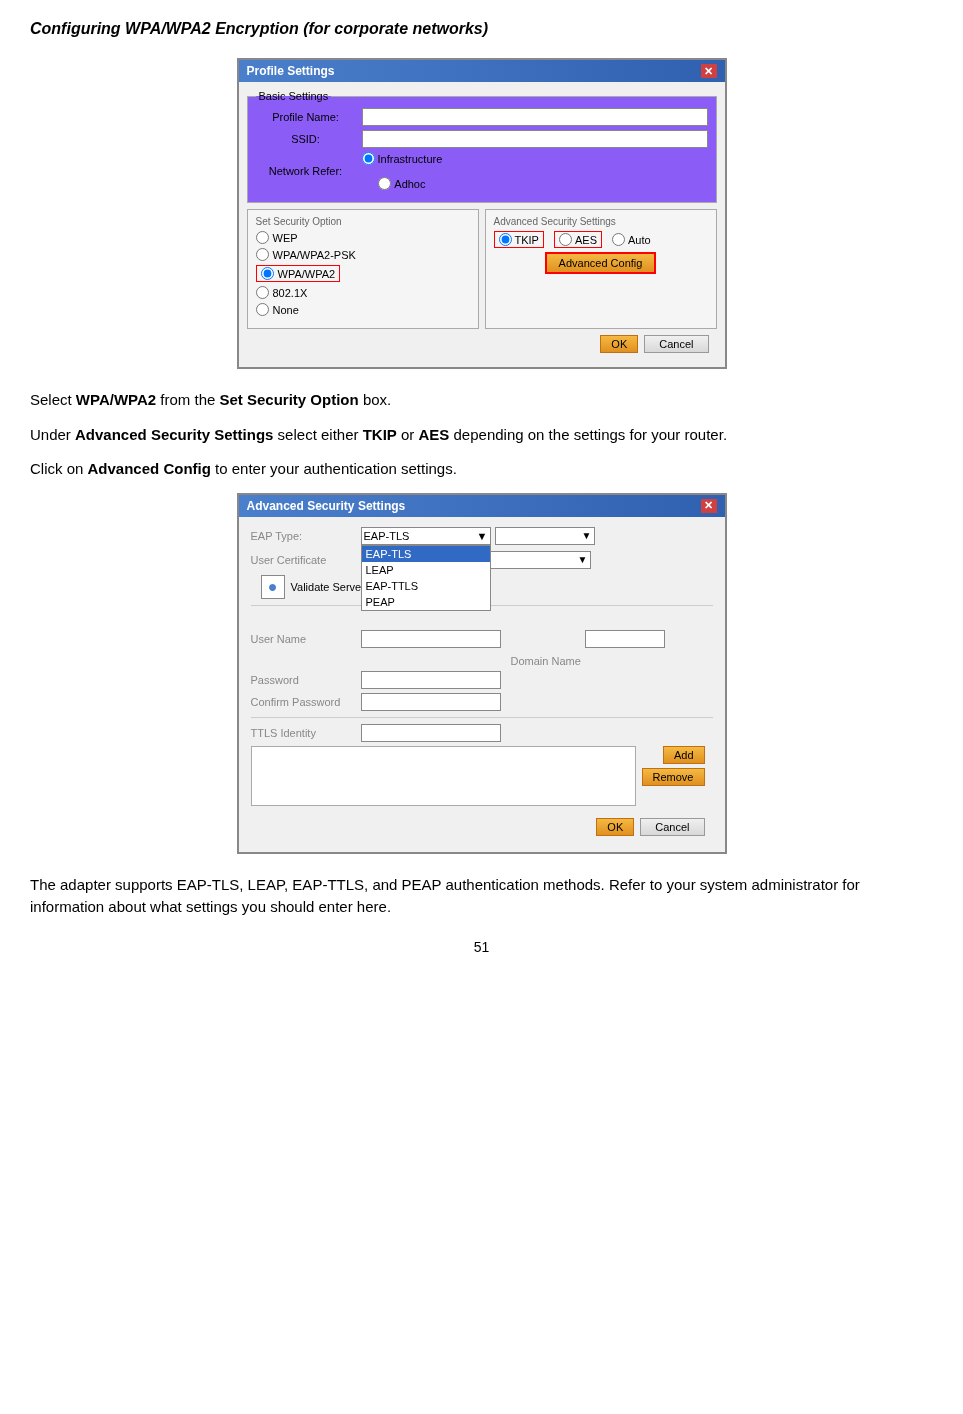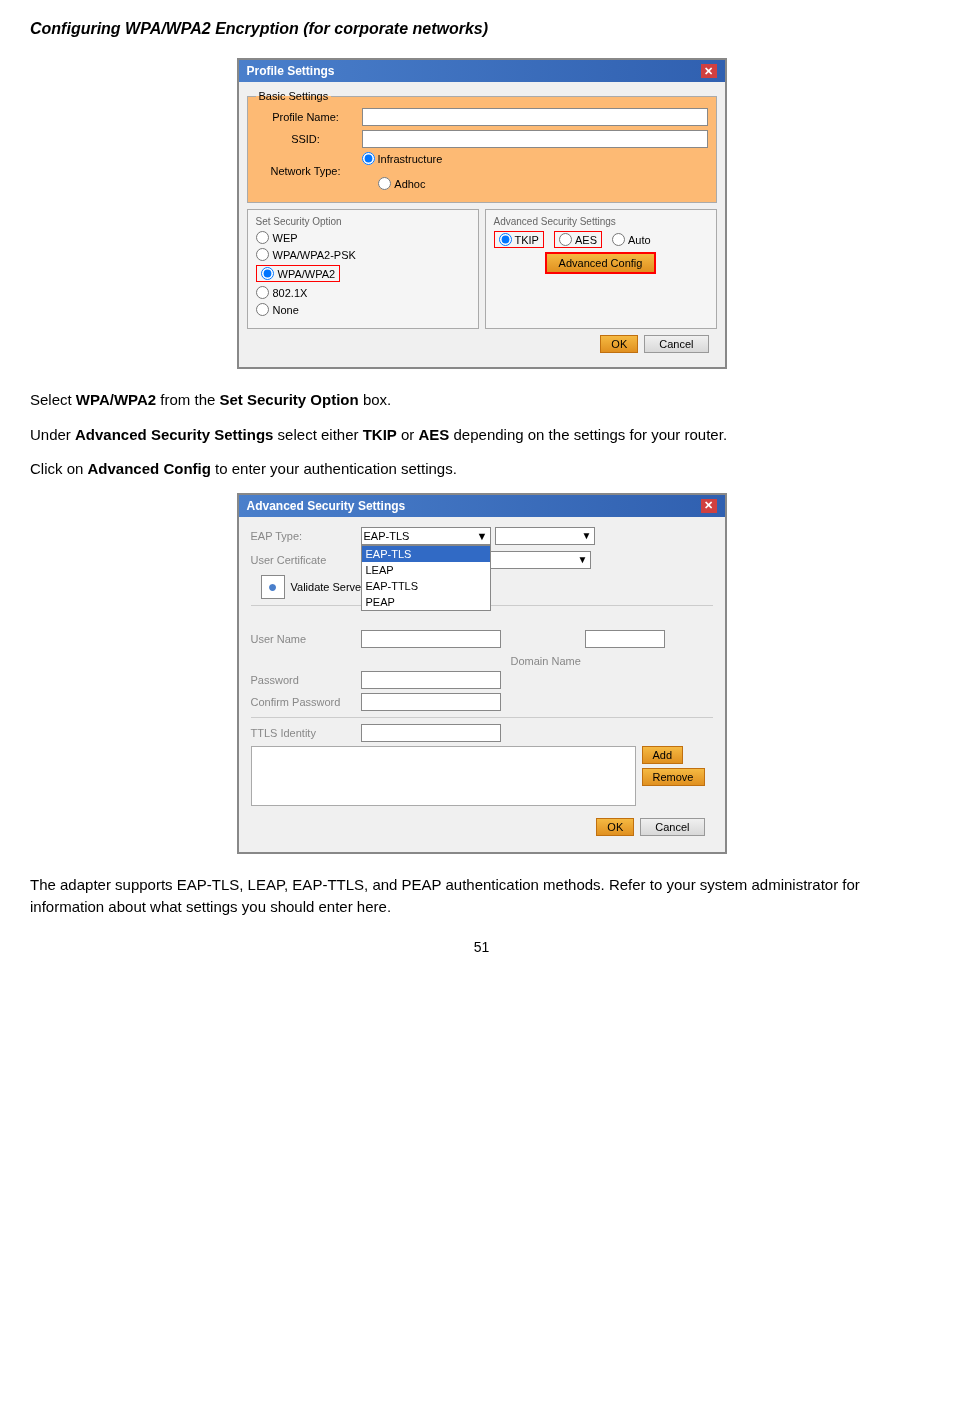--- a/index.html
+++ b/index.html
@@ -61,21 +61,21 @@
     }
 
     .dialog-body {
       padding: 8px;
     }
 
     .fieldset-group {
       border: 1px solid #aaa;
       padding: 6px 8px 8px;
       margin-bottom: 6px;
-      background: #fdba74;
+      background: #8b5cf6;
     }
 
     .fieldset-legend {
       font-size: 11px;
       font-weight: normal;
       padding: 0 3px;
       color: #000;
     }
 
     .form-row {
@@ -303,21 +303,21 @@
       border: 1px solid #888;
       background: white;
       font-size: 11px;
       margin-left: 4px;
     }
 
     .btn-area {
       display: flex;
       flex-direction: column;
       gap: 4px;
-      align-items: flex-start;
+      align-items: flex-end;
       padding-right: 8px;
     }
 
     .bottom-section {
       display: flex;
       align-items: flex-start;
       gap: 6px;
       margin-bottom: 6px;
     }
 
@@ -351,21 +351,21 @@
         <legend class="fieldset-legend">Basic Settings</legend>
         <div class="form-row">
           <div class="form-label">Profile Name:</div>
           <input class="form-input" type="text" style="">
         </div>
         <div class="form-row">
           <div class="form-label">SSID:</div>
           <input class="form-input" type="text" style="">
         </div>
         <div class="form-row">
-          <div class="form-label">Network Type:</div>
+          <div class="form-label">Network Refer:</div>
           <div class="radio-group">
             <div class="radio-item">
               <input type="radio" name="nettype" checked="" style="">
               <span>Infrastructure</span>
             </div>
             <div class="radio-item">
               <input type="radio" name="nettype" style="">
               <span>Adhoc</span>
             </div>
           </div>

